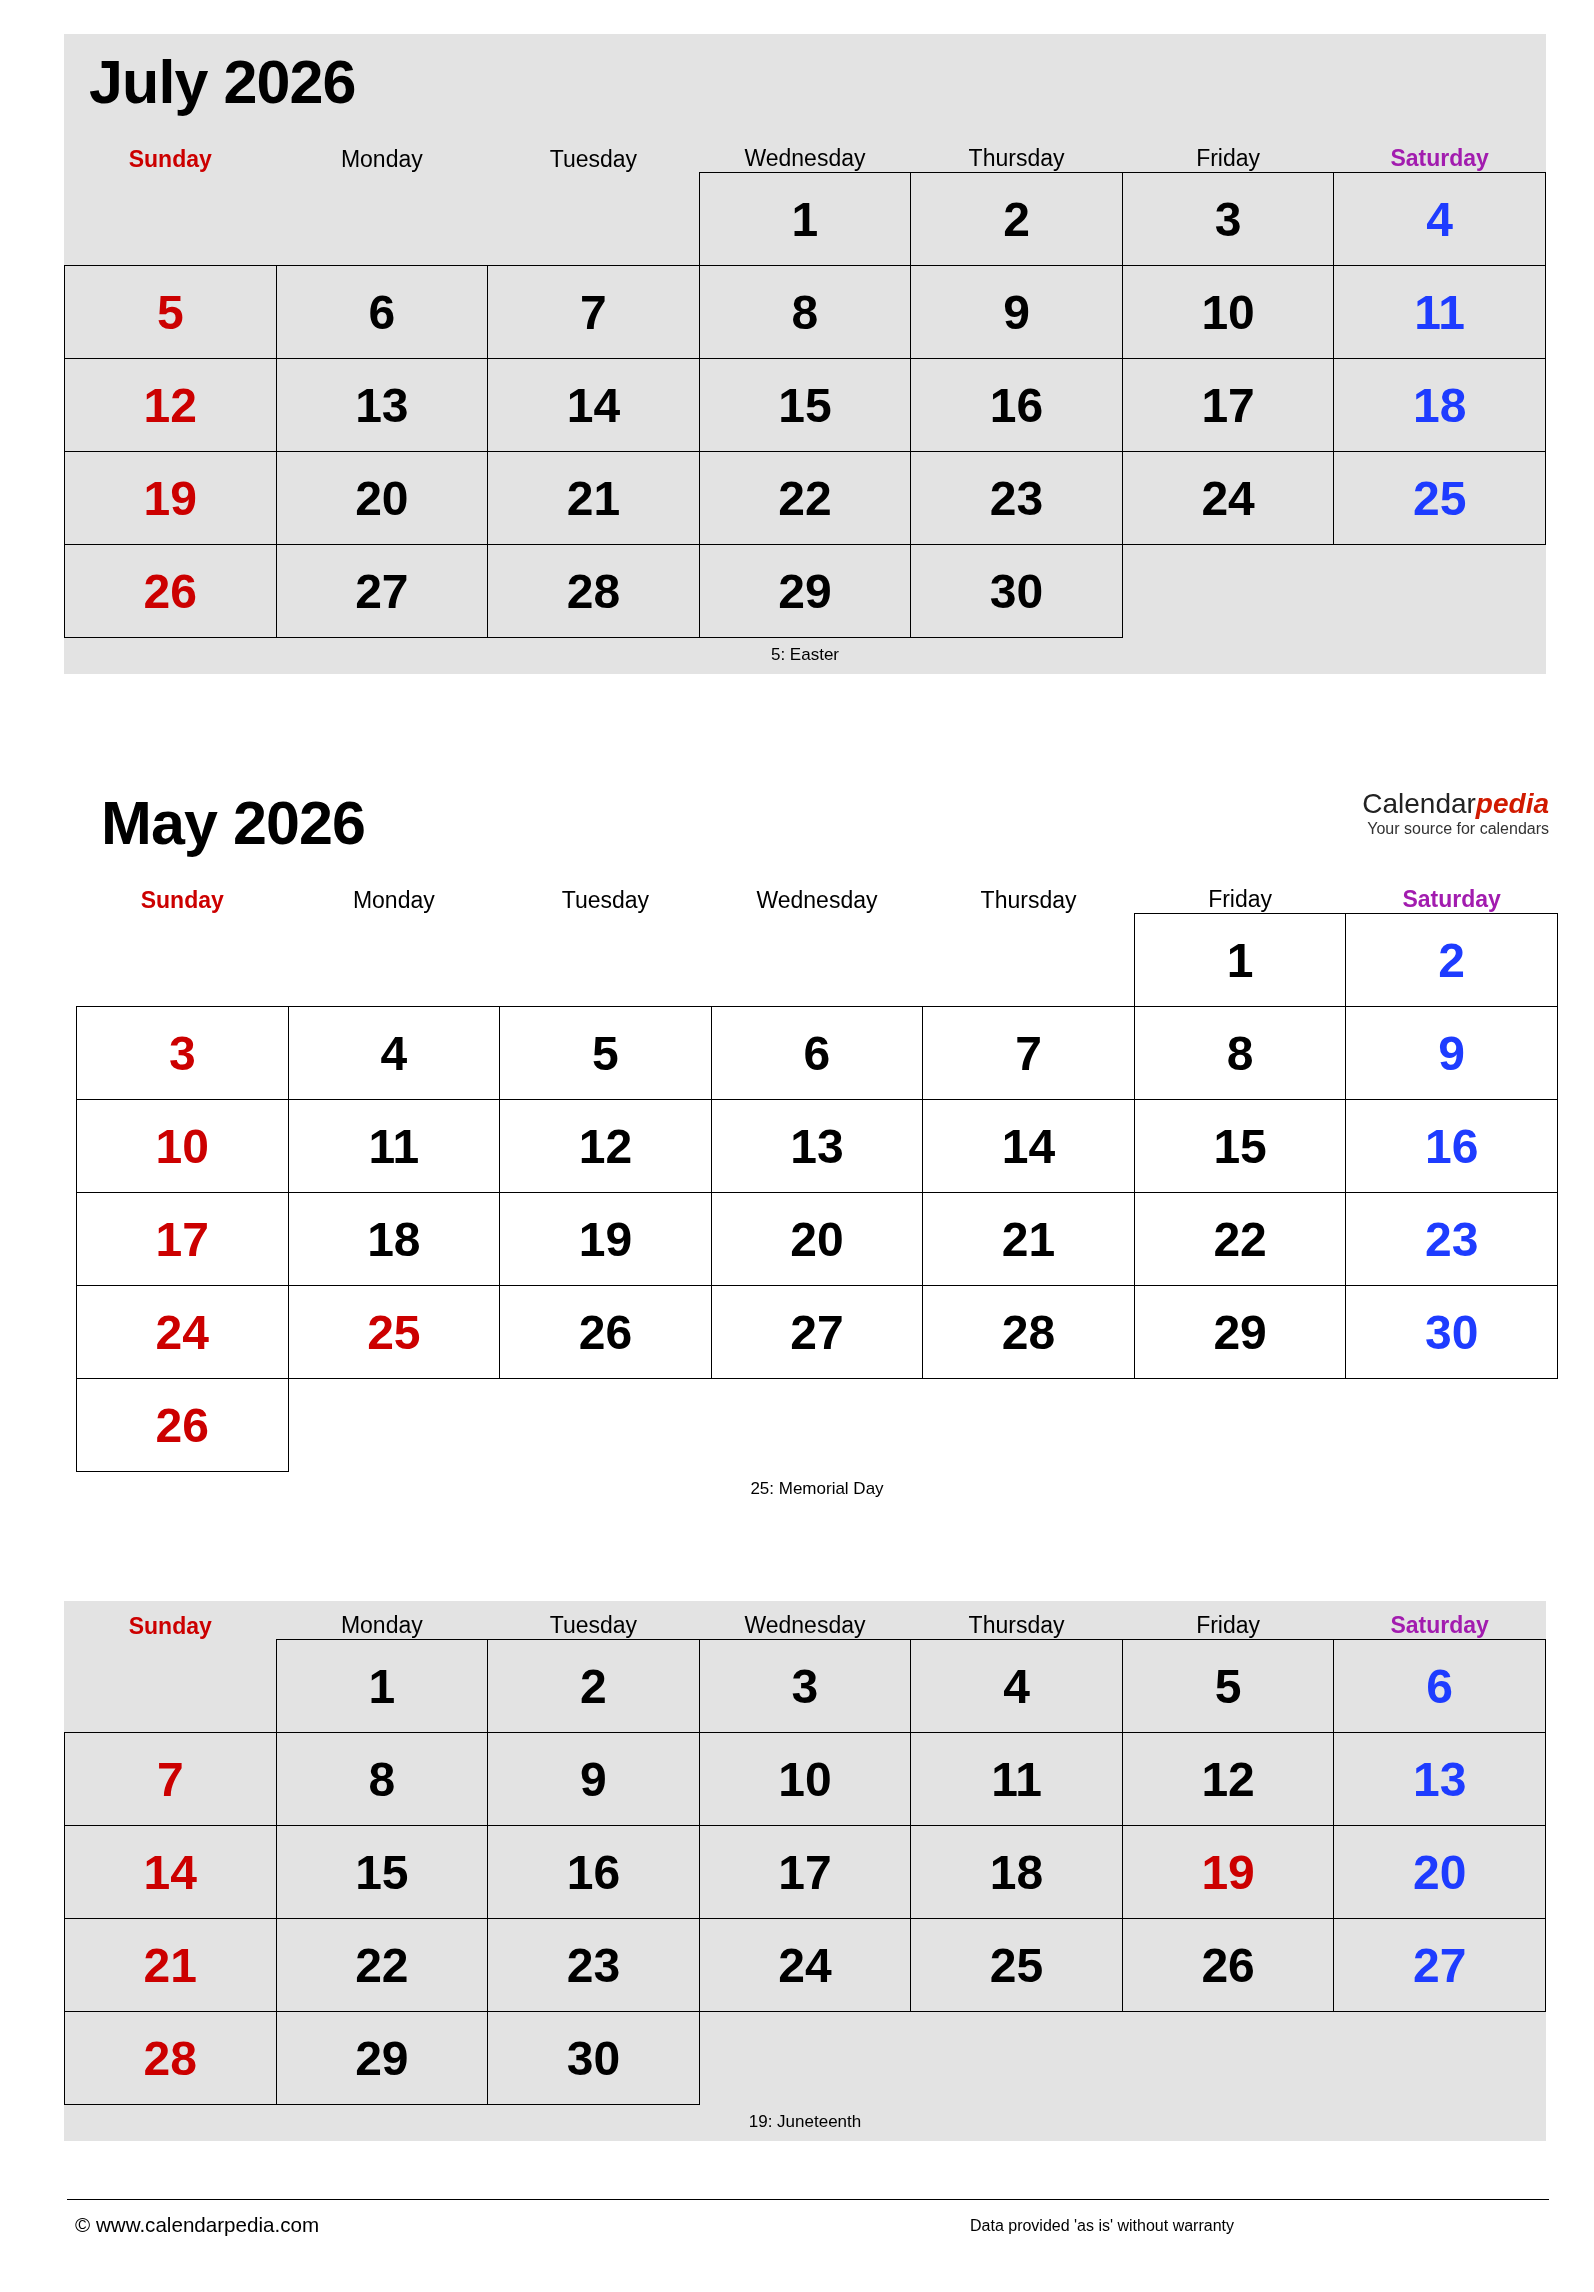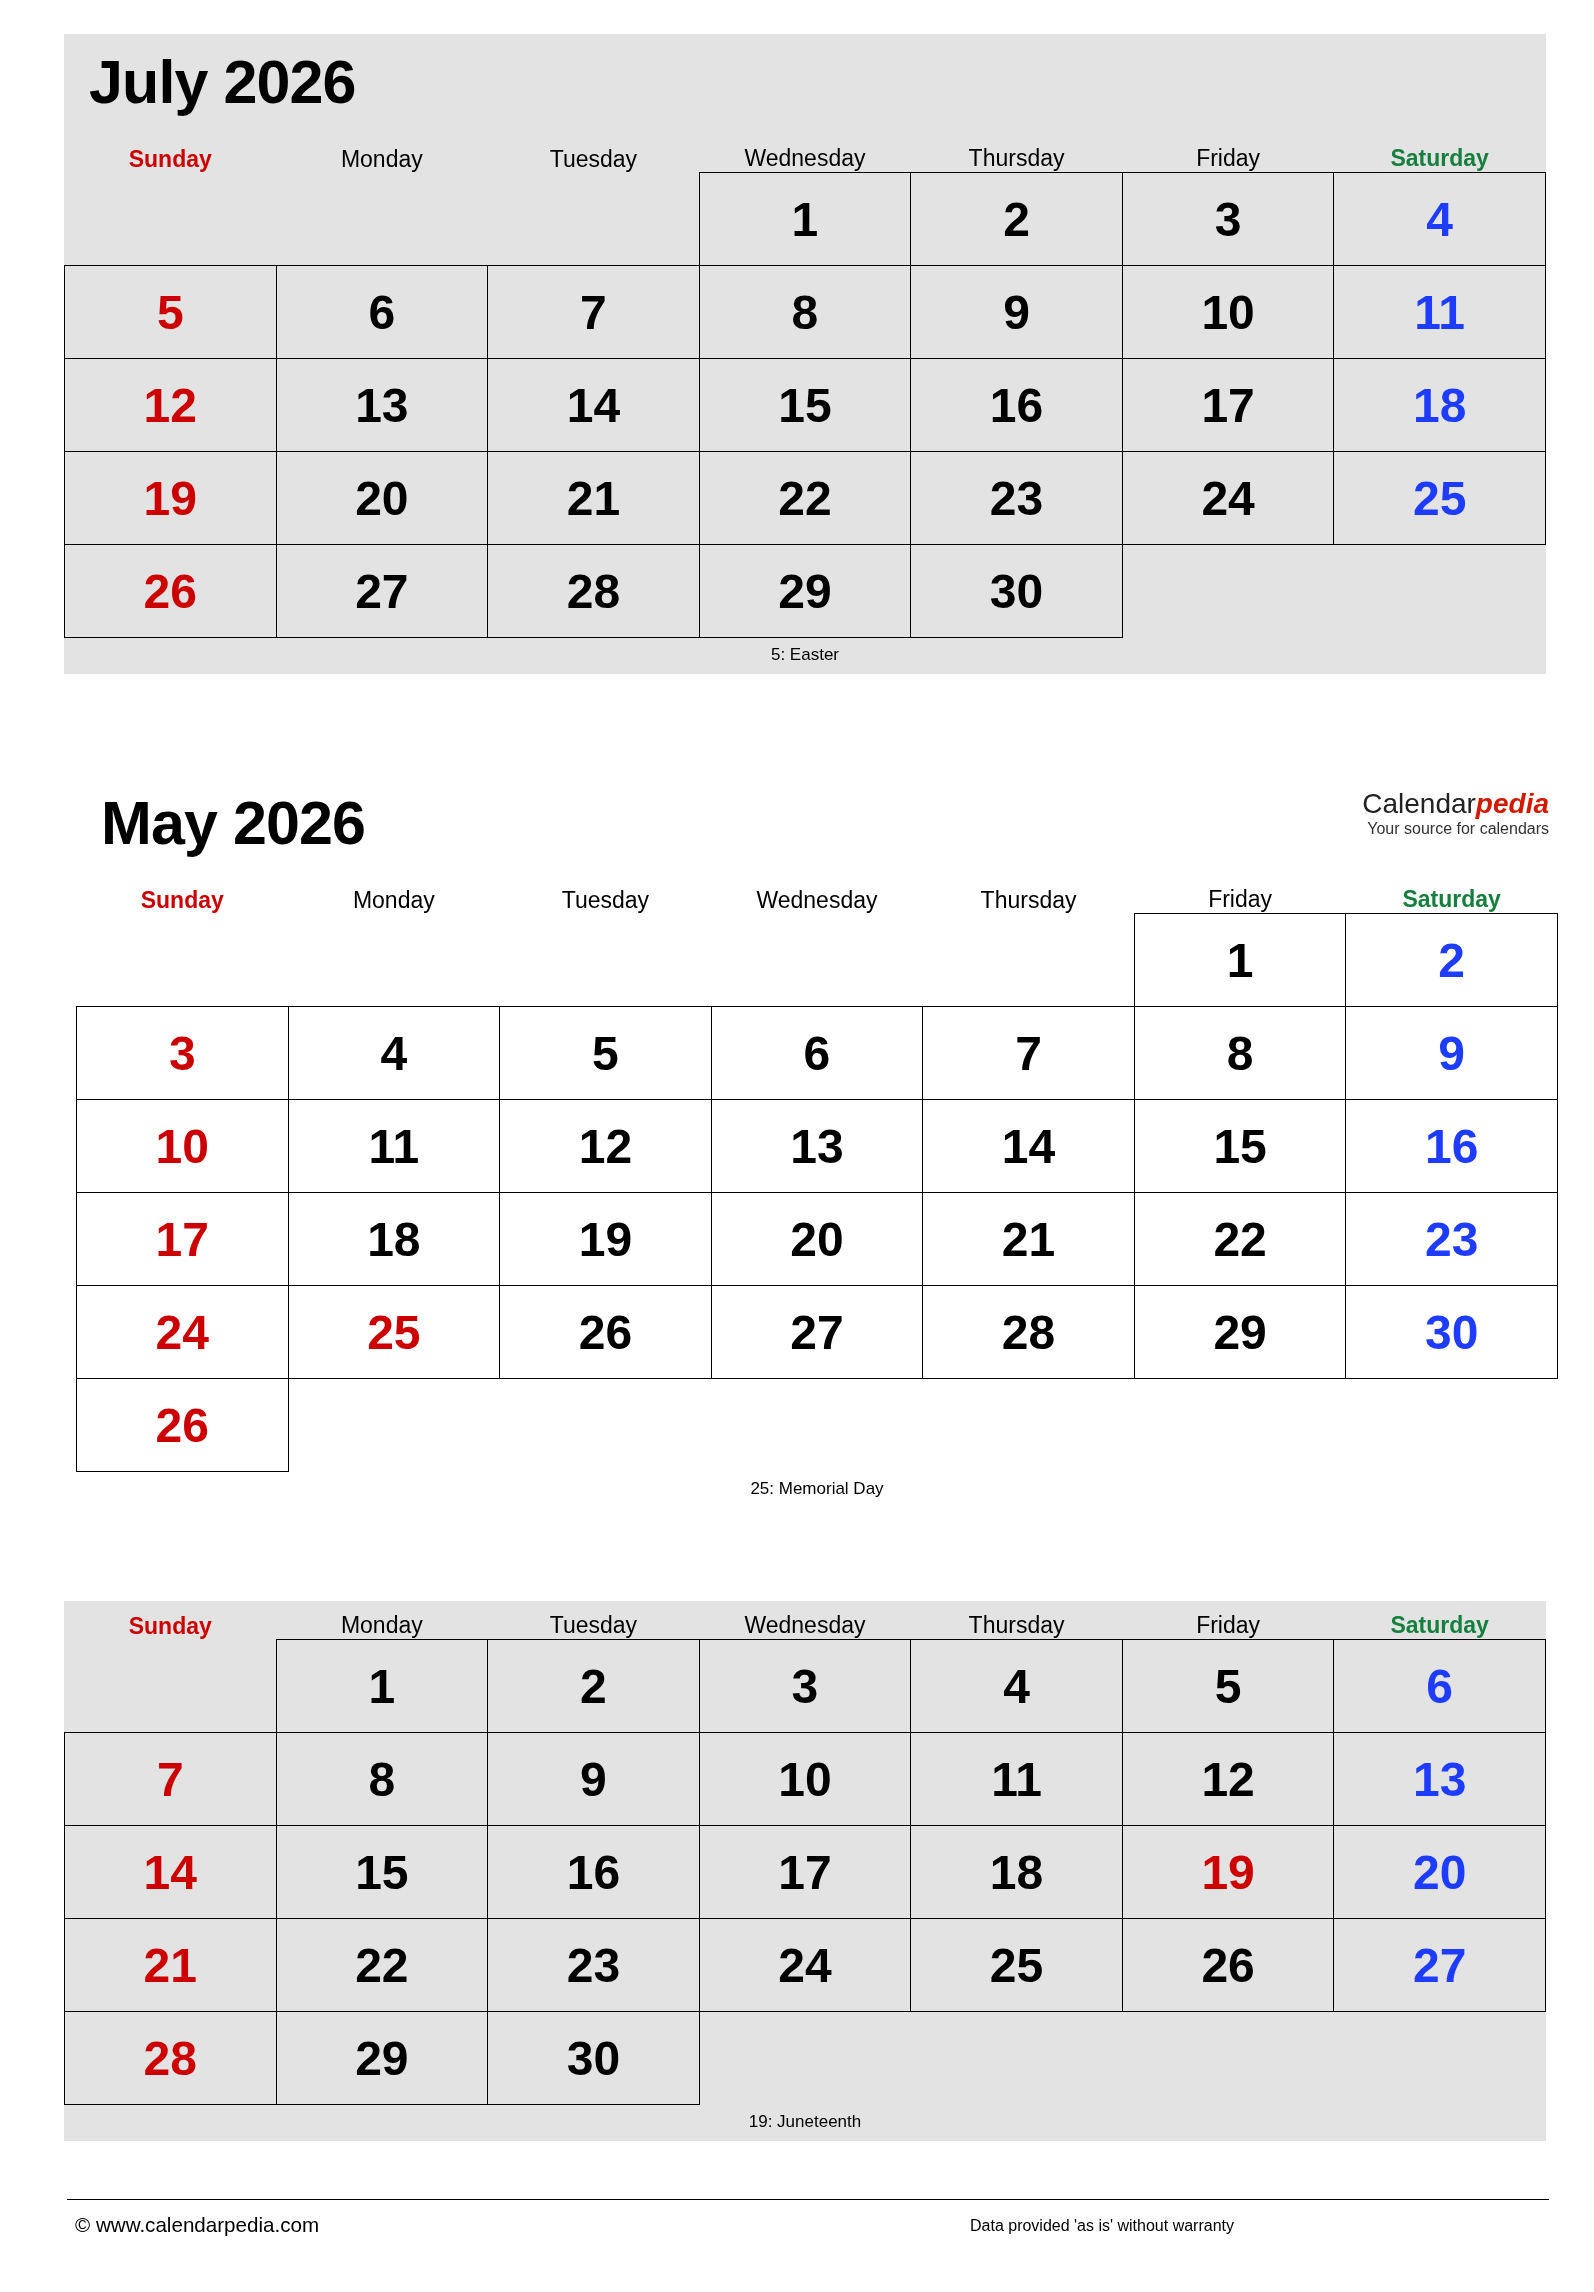--- a/index.html
+++ b/index.html
@@ -88,21 +88,21 @@
   .dow {
     height: 38px;
     font-size: 23px;
     font-weight: bold;
     vertical-align: bottom;
     border: none;
     background: transparent;
     padding-bottom: 3.6px;
   }
   .dow.sun { color: #cc0000; }
-  .dow.sat { color: #15803d; }
+  .dow.sat { color: #a21caf; }
   .dow.wk  { color: #000000; font-weight: normal; }
 
   .daycell {
     border: 1.8px solid #000000;
     height: 92px;
     text-align: center;
     vertical-align: middle;
     font-size: 48px;
     font-weight: bold;
   }

